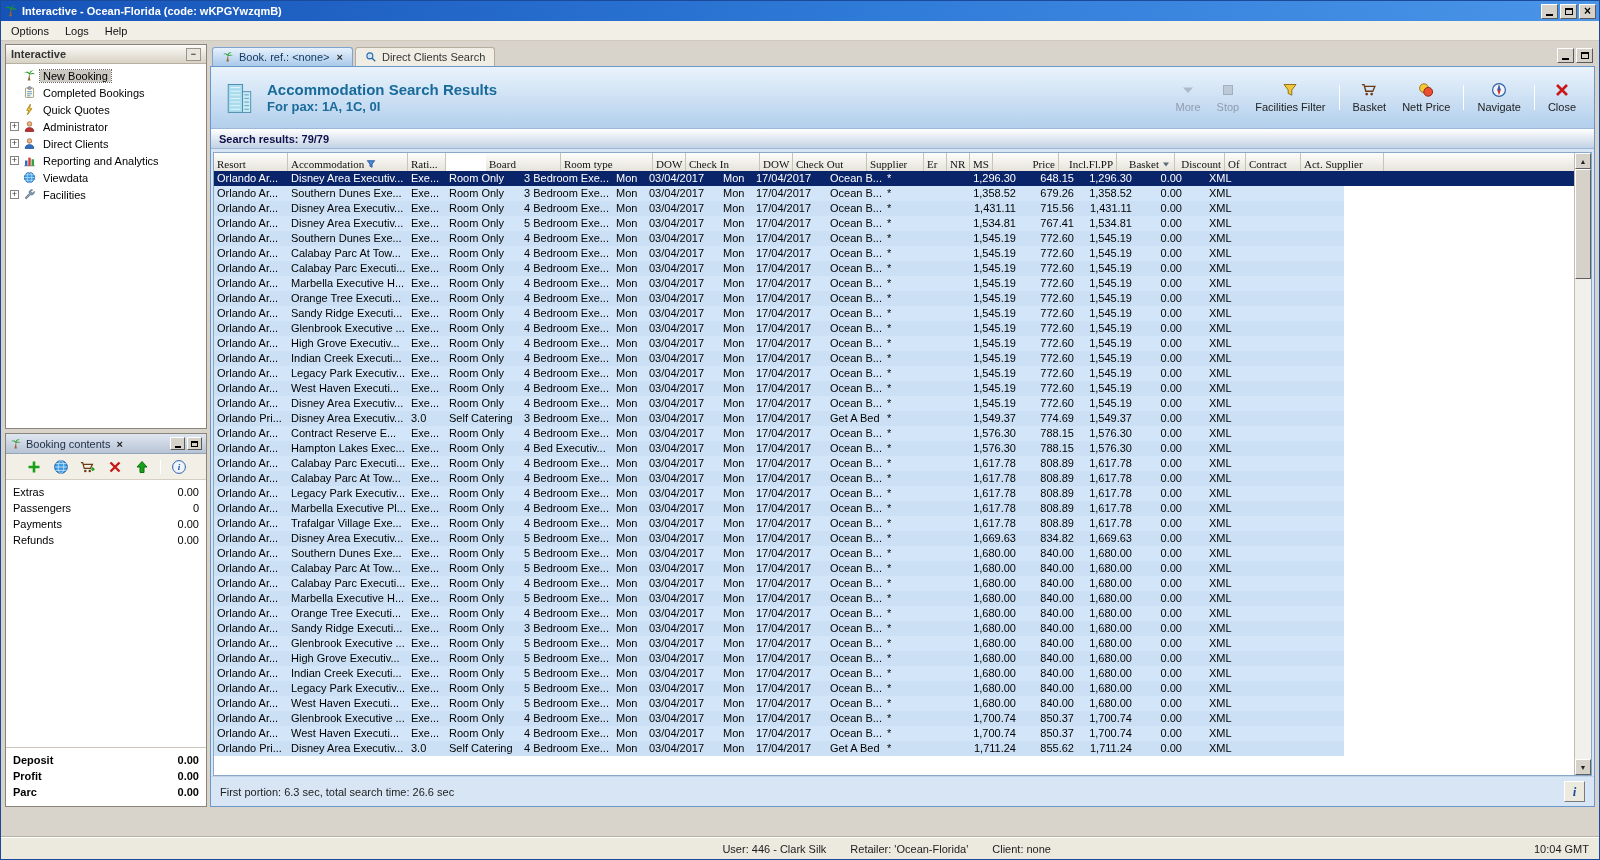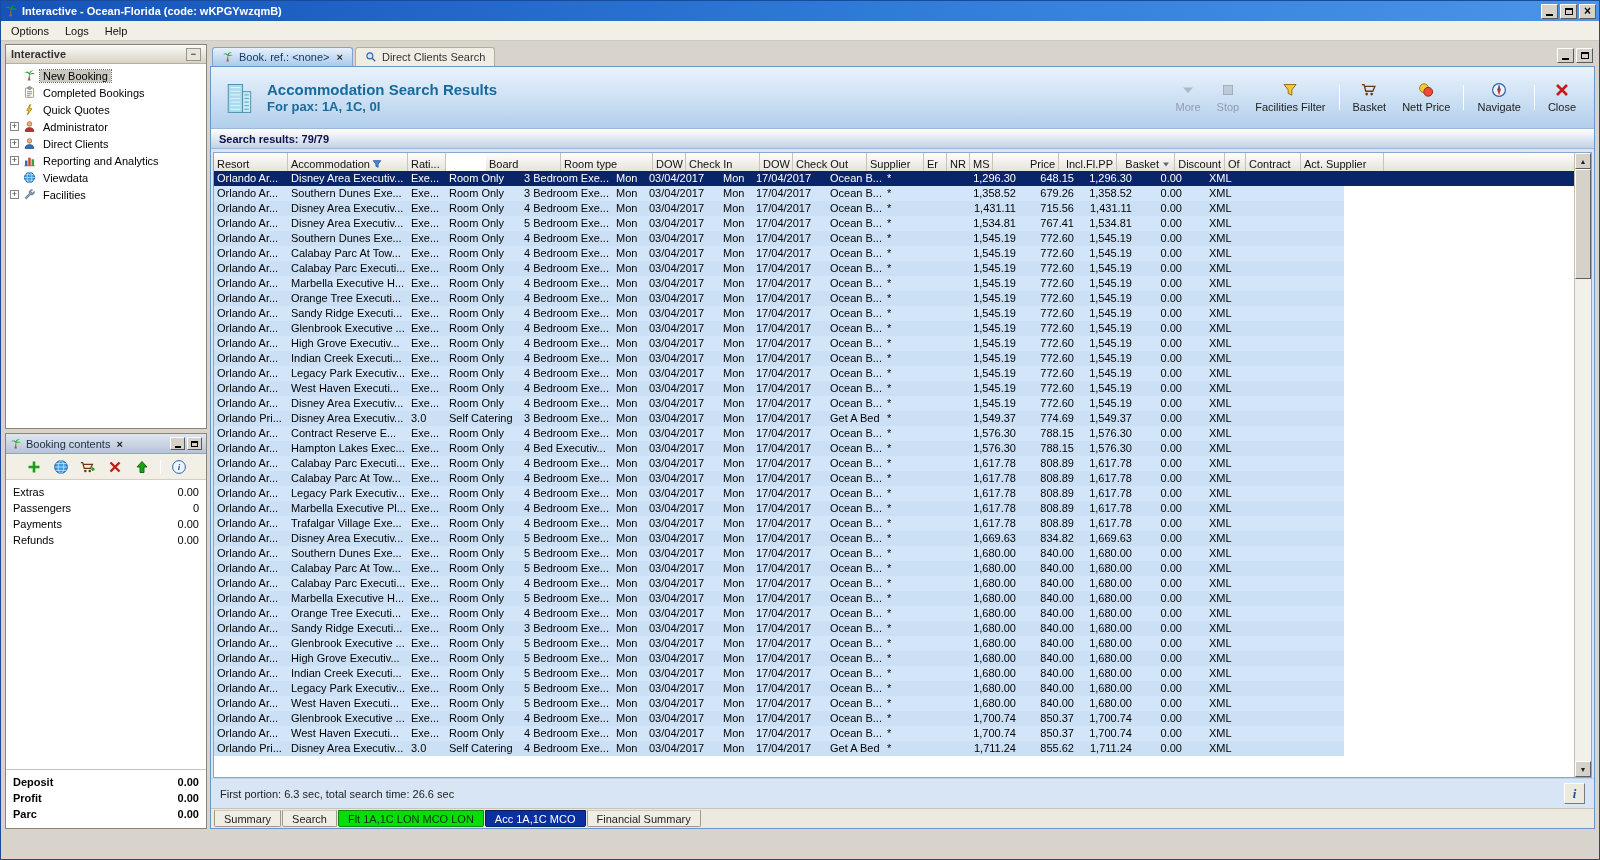--- a/index.html
+++ b/index.html
@@ -63,21 +63,21 @@
   .rh-toolbar{margin-left:auto;display:flex;align-items:stretch;}
   .tb-sep{width:1px;background:#9ab4d0;border-right:1px solid #fff;margin:6px 5px;}
   .rh-btn{display:flex;flex-direction:column;align-items:center;justify-content:center;gap:3px;padding:3px 8px;min-width:36px;color:#222;}
   .rh-btn.disabled{opacity:.55;color:#667;}
   .rh-btn-label{white-space:nowrap;}
   .results-strip{flex:none;height:20px;background:linear-gradient(#ffffff,#c2d2e4);display:flex;align-items:center;padding:0 8px;font-weight:700;color:#10104a;border-bottom:1px solid #9ab8d8;}
   
   .table-area{flex:1;min-height:0;margin:3px 2px 0 2px;border:1px solid #89a8c8;display:flex;background:#fff;}
   .table-wrap{flex:1;min-width:0;display:flex;flex-direction:column;overflow:hidden;background:#fff;}
   .grid-header{flex:none;height:18px;display:flex;}
-  .hcell{flex:none;height:22px;background:linear-gradient(#fdfdfb,#e2dfd5);border-right:1px solid #c8c4b8;border-bottom:1px solid #a8a49a;padding:1px 3px;display:flex;align-items:center;gap:2px;overflow:hidden;white-space:nowrap;color:#111;}
+  .hcell{flex:none;height:22px;background:linear-gradient(#fdfdfb,#e2dfd5);border-right:1px solid #c8c4b8;border-bottom:1px solid #a8a49a;padding:1px 3px;display:flex;align-items:center;gap:2px;overflow:hidden;white-space:nowrap;color:#111;font-family:Liberation Serif, serif;}
   .hcell.r{justify-content:flex-end;}
   .hcell.hfill{flex:1;border-right:none;}
   .grid-body{flex:1;overflow:hidden;background:#fff;}
   .grow{display:flex;height:15px;line-height:15px;white-space:nowrap;background:#fff;}
   .gin{flex:none;width:1130px;display:flex;background:#cbe0f5;}
   .grow.alt .gin{background:#d3e6f9;}
   .grow.sel{background:#0a246a;}
   .grow.sel .gin{background:transparent;color:#fff;}
   .gcell{flex:none;padding:0 3px;overflow:hidden;}
   .gcell.r{text-align:right;}
@@ -1480,25 +1480,26 @@
             <div class="strack"></div>
             <div class="sbtn">▼</div>
           </div>
         </div>
 
         <div class="status-line">
           <span>First portion: 6.3 sec, total search time: 26.6 sec</span>
           <span class="info-btn">i</span>
         </div>
 
-        <div class="bottom-tabs" id="bottom-tabs">
-            <div class="btab">Summary</div>
-            <div class="btab">Search</div>
-            <div class="btab flight">Flt 1A,1C LON MCO LON</div>
-            <div class="btab acc active">Acc 1A,1C MCO</div>
-            <div class="btab">Financial Summary</div>
-          </div>
       </div>
     </div>
   </div>
 
+  <div class="statusbar">
+    <span class="sb-fill1"></span>
+    <span class="sb-item">User: 446 - Clark Silk</span>
+    <span class="sb-item">Retailer: 'Ocean-Florida'</span>
+    <span class="sb-item">Client: none</span>
+    <span class="sb-fill2"></span>
+    <span>10:04 GMT</span>
+  </div>
 
 </div>
 
 </body></html>

